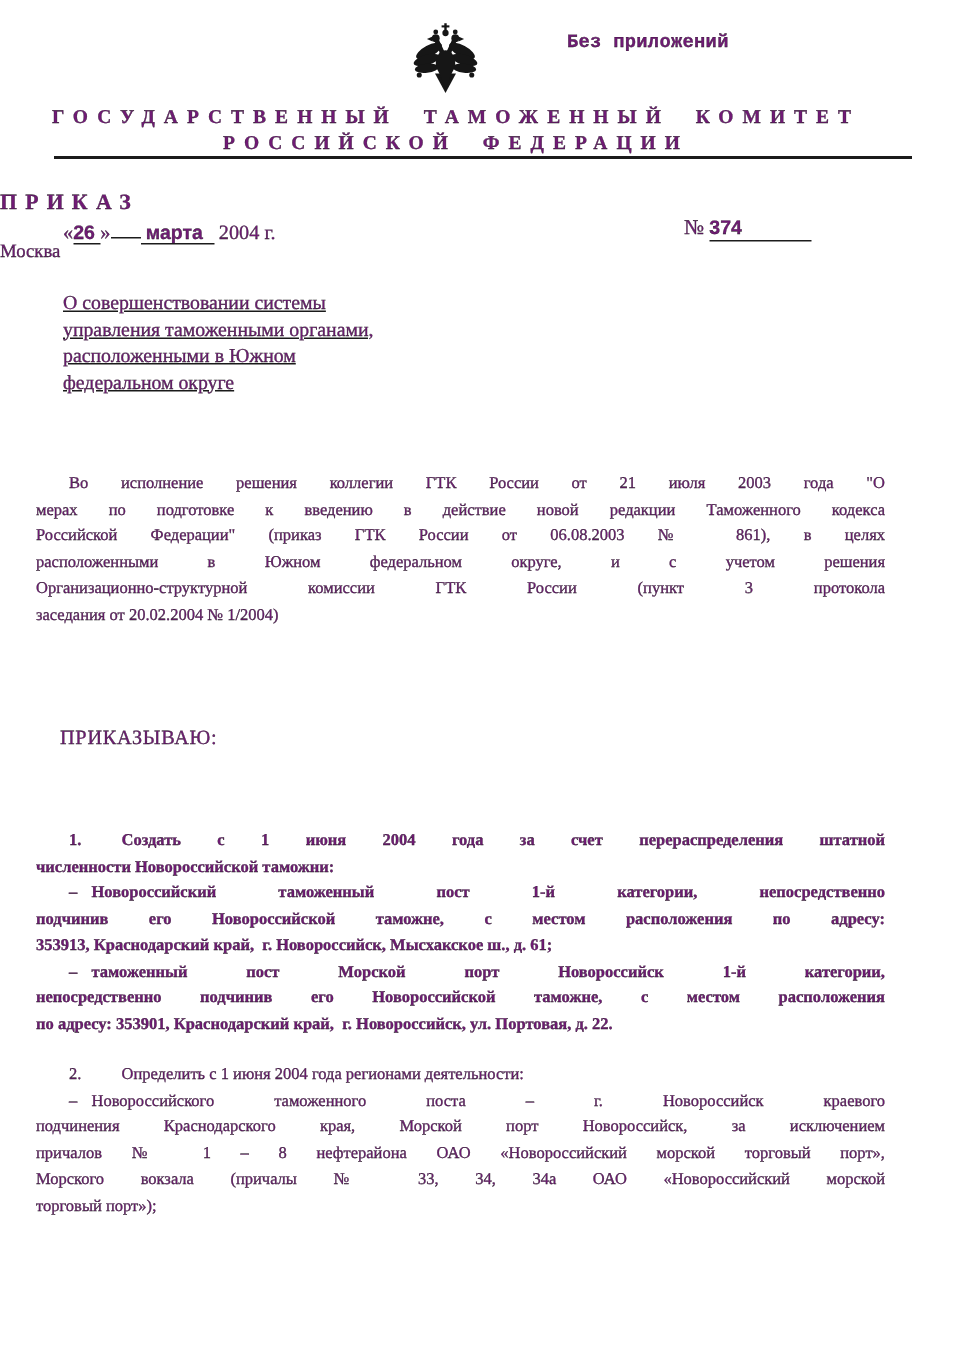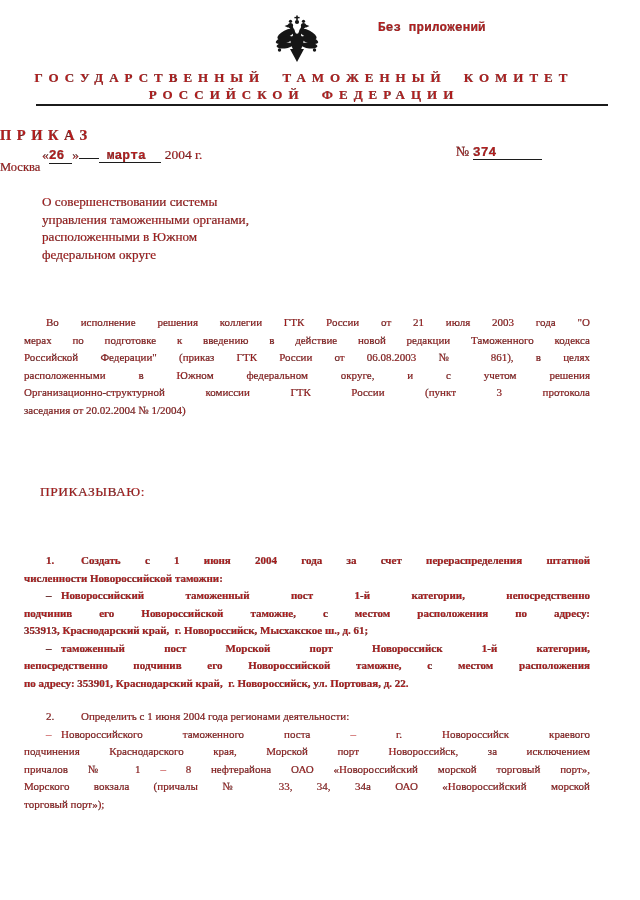--- a/index.html
+++ b/index.html
@@ -1,43 +1,43 @@
 <!DOCTYPE html>
 <html><head>
 <meta charset="utf-8">
 <style>
   html,body{margin:0;padding:0;background:#ffffff;}
   .page{
     position:relative;width:640px;height:900px;background:#ffffff;
-    font-family:"Liberation Serif",serif;color:#b91c1c;overflow:hidden;
+    font-family:"Liberation Serif",serif;color:#701a75;overflow:hidden;
     -webkit-text-stroke:0.2px #1a1a1a;
   }
   .emblem{position:absolute;top:15px;left:275px;width:44px;height:50px;}
   .stamp{
     position:absolute;top:21px;left:378px;
     font-family:"Liberation Mono",monospace;font-weight:700;font-size:12.5px;
     letter-spacing:0.2px;white-space:nowrap;
   }
   .org{
     position:absolute;top:70px;left:0;width:608px;text-align:center;
     font-weight:700;font-size:13px;line-height:16.5px;
     letter-spacing:6px;word-spacing:8px;white-space:nowrap;
   }
   .rule{position:absolute;top:104px;left:36px;width:572px;height:2.4px;background:#1b1b1b;}
   .title{
     position:absolute;top:127px;left:0;width:608px;text-align:left;
     font-weight:700;font-size:14.5px;letter-spacing:5.5px;white-space:nowrap;
   }
   .dateline{position:absolute;top:146px;left:42px;font-size:13.5px;white-space:nowrap;}
   .numline{position:absolute;top:144px;left:456px;font-size:14px;white-space:nowrap;}
-  .fill{font-family:Liberation Mono, monospace;font-weight:700;font-size:13px;}
+  .fill{font-family:Liberation Sans, sans-serif;font-weight:700;font-size:13px;}
   .u{border-bottom:1.6px solid #1c1c1c;}
   .blank{display:inline-block;height:12px;}
   .city{position:absolute;top:160px;left:0;width:608px;text-align:left;font-size:12.5px;}
-  .subject{position:absolute;top:194px;left:42px;font-size:13.2px;line-height:16.4px;}
+  .subject{position:absolute;top:194px;left:42px;font-size:13.2px;line-height:16.4px;text-decoration:underline;}
   .para{position:absolute;left:24px;width:566px;font-size:11px;line-height:17.5px;}
   .preamble{top:314px;}
   .item1{top:552px;font-weight:bold;}
   .item2{top:708px;}
   .resolution{position:absolute;top:484px;left:40px;font-size:13.5px;letter-spacing:0.5px;}
   .tl{min-height:17.5px;}
   .just{text-align:justify;text-align-last:justify;}
   .ind{text-indent:22px;}
   .pre{display:inline-block;text-indent:0;}
 </style>

